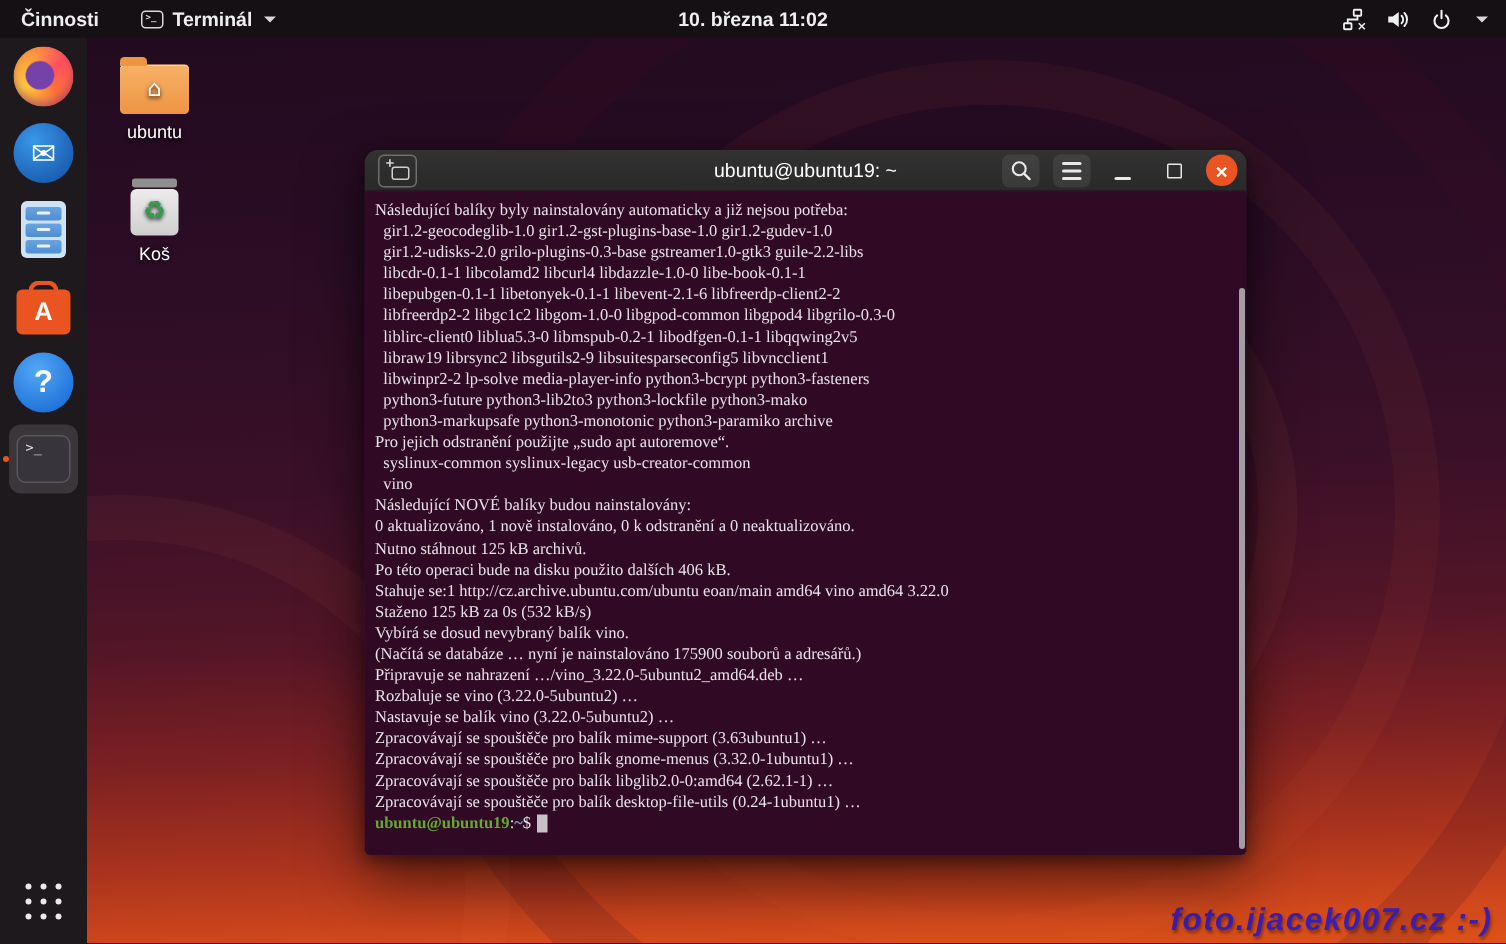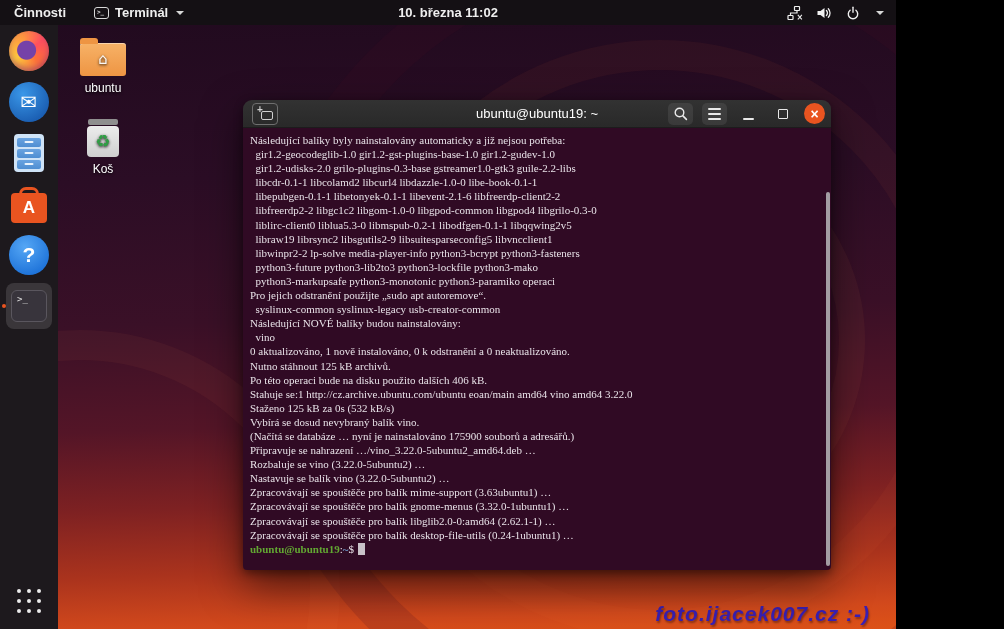--- a/index.html
+++ b/index.html
@@ -1,18 +1,18 @@
 <!DOCTYPE html>
 <html style="--accent: #e95420; --term-bg: #300a24; --term-fg: #e8e2e8; --prompt-green: #62a832; --path-blue: #729fcf; --topbar-bg: #141014; --dock-bg: #1d191d; --header-bg: #323232; --watermark-color: #3a1fb3;"><head>
 <meta charset="utf-8">
 <style>
   * { margin:0; padding:0; box-sizing:border-box; }
   html,body { width:1004px; height:629px; background:#000; }
   .screen {
-    position:relative; width:896px; height:629px; overflow:hidden;
+    position:relative; width:1004px; height:629px; overflow:hidden;
     font-family:"Liberation Sans", sans-serif;
     background:linear-gradient(178deg,#200a1e 0%, #2b0d25 28%, #3a1027 50%, #541527 66%, #7e2122 78%, #aa331d 88%, #d2491c 96%, #dd5217 100%);
   }
   
   .ring { position:absolute; border-radius:50%; pointer-events:none; }
   .r1 { left:360px; top:40px;  width:600px; height:600px; border:30px solid rgba(255,120,60,0.05); }
   .r2 { left:455px; top:135px; width:410px; height:410px; border:26px solid rgba(255,150,80,0.05); }
   .r3 { left:250px; top:-70px; width:820px; height:820px; border:40px solid rgba(70,15,35,0.16); }
   .r4 { left:-180px; top:330px; width:520px; height:520px; border:30px solid rgba(255,140,70,0.05); }
 
@@ -125,21 +125,21 @@
   .tline { font-family:Liberation Serif, serif; font-size:11px; line-height:14.1px;
     color:var(--term-fg,#e8e2e8); white-space:pre; }
   .p-user { color:var(--prompt-green,#62a832); font-weight:bold; }
   .p-path { color:var(--path-blue,#729fcf); font-weight:bold; }
   .cursor { display:inline-block; width:7px; height:12px; background:#c8c2c8;
     vertical-align:text-bottom; margin-left:4px; }
   .t-scrollbar { position:absolute; right:1px; top:64px; width:4px; height:374px;
     background:#a39da3; border-radius:2px; }
 
   
-  .watermark { position:absolute; right:26px; bottom:3px; z-index:45;
+  .watermark { position:absolute; right:9px; bottom:3px; z-index:45;
     font-size:21px; font-weight:bold; font-style:italic; letter-spacing:1px;
     color:var(--watermark-color,#3a1fb3); text-shadow:1px 2px 2px rgba(0,0,0,0.35); }
 </style>
 </head>
 <body>
 
 <div class="screen">
   <div class="ring r3"></div>
   <div class="ring r1"></div>
   <div class="ring r2"></div>
@@ -274,25 +274,25 @@
           <div class="tline">Následující balíky byly nainstalovány automaticky a již nejsou potřeba:</div>
           <div class="tline">  gir1.2-geocodeglib-1.0 gir1.2-gst-plugins-base-1.0 gir1.2-gudev-1.0</div>
           <div class="tline">  gir1.2-udisks-2.0 grilo-plugins-0.3-base gstreamer1.0-gtk3 guile-2.2-libs</div>
           <div class="tline">  libcdr-0.1-1 libcolamd2 libcurl4 libdazzle-1.0-0 libe-book-0.1-1</div>
           <div class="tline">  libepubgen-0.1-1 libetonyek-0.1-1 libevent-2.1-6 libfreerdp-client2-2</div>
           <div class="tline">  libfreerdp2-2 libgc1c2 libgom-1.0-0 libgpod-common libgpod4 libgrilo-0.3-0</div>
           <div class="tline">  liblirc-client0 liblua5.3-0 libmspub-0.2-1 libodfgen-0.1-1 libqqwing2v5</div>
           <div class="tline">  libraw19 librsync2 libsgutils2-9 libsuitesparseconfig5 libvncclient1</div>
           <div class="tline">  libwinpr2-2 lp-solve media-player-info python3-bcrypt python3-fasteners</div>
           <div class="tline">  python3-future python3-lib2to3 python3-lockfile python3-mako</div>
-          <div class="tline">  python3-markupsafe python3-monotonic python3-paramiko operaci</div>
+          <div class="tline">  python3-markupsafe python3-monotonic python3-paramiko archive</div>
           <div class="tline">Pro jejich odstranění použijte „sudo apt autoremove“.</div>
           <div class="tline">  syslinux-common syslinux-legacy usb-creator-common</div>
+          <div class="tline">  vino</div>
           <div class="tline">Následující NOVÉ balíky budou nainstalovány:</div>
-          <div class="tline">  vino</div>
           <div class="tline">0 aktualizováno, 1 nově instalováno, 0 k odstranění a 0 neaktualizováno.</div>
           <div class="tline">Nutno stáhnout 125 kB archivů.</div>
           <div class="tline">Po této operaci bude na disku použito dalších 406 kB.</div>
           <div class="tline">Stahuje se:1 http://cz.archive.ubuntu.com/ubuntu eoan/main amd64 vino amd64 3.22.0</div>
           <div class="tline">Staženo 125 kB za 0s (532 kB/s)</div>
           <div class="tline">Vybírá se dosud nevybraný balík vino.</div>
           <div class="tline">(Načítá se databáze … nyní je nainstalováno 175900 souborů a adresářů.)</div>
           <div class="tline">Připravuje se nahrazení …/vino_3.22.0-5ubuntu2_amd64.deb …</div>
           <div class="tline">Rozbaluje se vino (3.22.0-5ubuntu2) …</div>
           <div class="tline">Nastavuje se balík vino (3.22.0-5ubuntu2) …</div>

